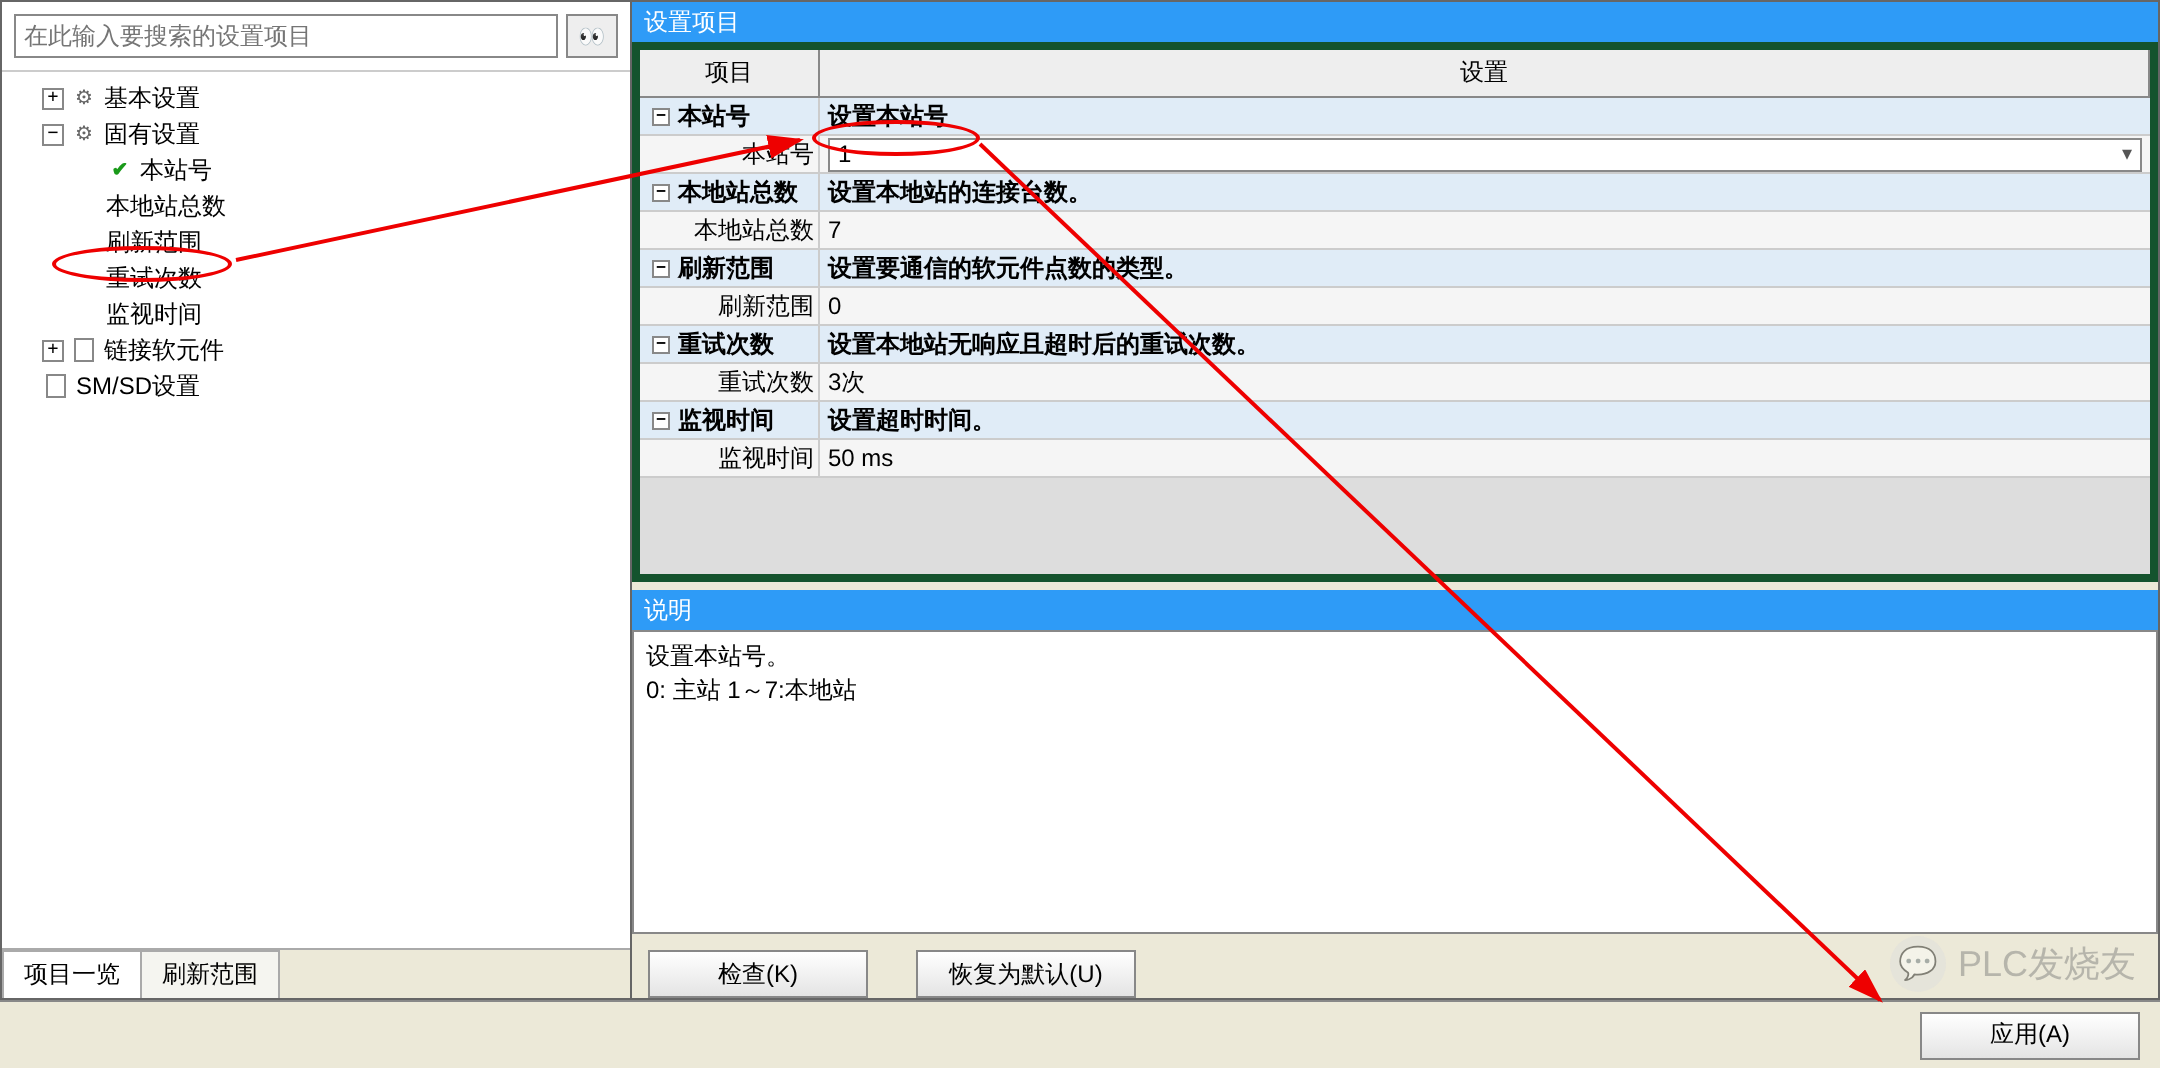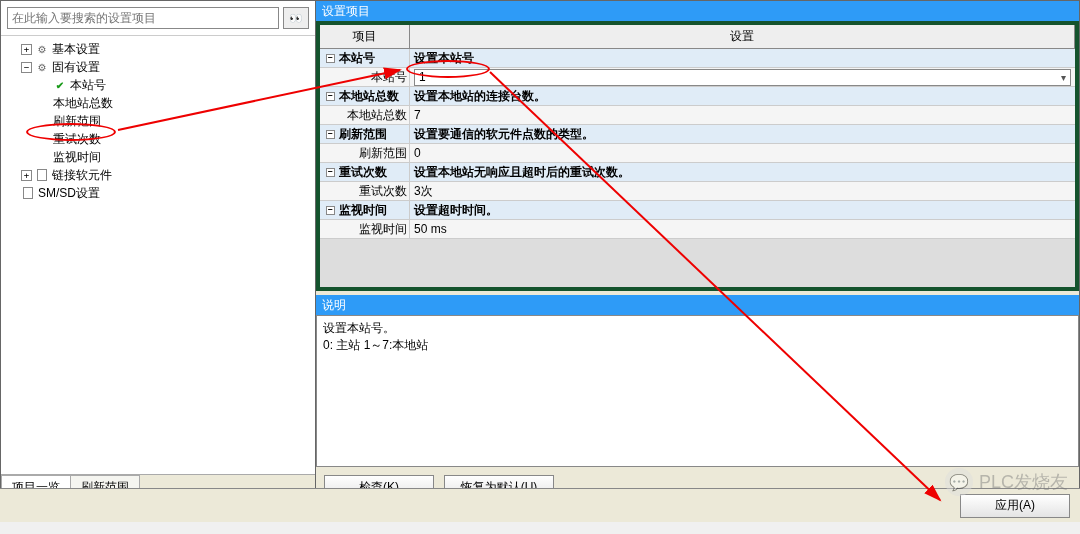--- a/index.html
+++ b/index.html
@@ -31,24 +31,24 @@
   .col-value { flex: 1; }
   .grid-row { display: flex; border-bottom: 1px solid #ccc; height: 19px; align-items: stretch; }
   .grid-row.section { background: #e0ecf7; font-weight: bold; }
   .grid-row.data { background: #f5f5f5; }
   .grid-cell-item { width: 90px; padding: 1px 2px; border-right: 1px solid #ccc; display: flex; align-items: center; justify-content: flex-end; font-size: 12px; }
   .grid-cell-value { flex: 1; padding: 1px 4px; display: flex; align-items: center; font-size: 12px; }
   .grid-expander { width: 9px; height: 9px; border: 1px solid #888; display: inline-flex; align-items: center; justify-content: center; font-size: 8px; margin-right: 4px; background: #fff; font-family: monospace; line-height: 1; }
   .grid-cell-item.section-name { justify-content: flex-start; padding-left: 6px; }
   .desc-panel { height: 172px; display: flex; flex-direction: column; margin-top: 4px; }
   .desc-body { flex: 1; background: #fff; border: 1px solid #888; padding: 4px 6px; overflow: auto; white-space: pre-line; font-size: 12px; }
-  .btn-row { display: flex; padding: 8px 8px 0 8px; gap: 10px; align-items: flex-start; }
+  .btn-row { display: flex; padding: 8px 8px 0 8px; gap: 24px; align-items: flex-start; }
   .btn-row .spacer { flex: 1; }
   .formal-btn { min-width: 110px; height: 24px; border: 1px solid #888; background: linear-gradient(#fff,#e4e4e4); cursor: pointer; font-size: 12px; padding: 0 14px; }
-  .bottom-bar { position: absolute; left: 0; right: 0; bottom: 12px; height: 34px; display: flex; align-items: center; justify-content: flex-end; padding: 0 10px; background: #ece9d8; border-top: 1px solid #888; }
+  .bottom-bar { position: absolute; left: 0; right: 0; bottom: 0; height: 34px; display: flex; align-items: center; justify-content: flex-end; padding: 0 10px; background: #ece9d8; border-top: 1px solid #888; }
   
   .anno { position: absolute; pointer-events: none; }
   .oval { border: 2px solid #e00; border-radius: 50%; }
   .arrow-svg { position: absolute; top: 0; left: 0; pointer-events: none; }
   .watermark { position: absolute; right: 12px; bottom: 38px; display: flex; align-items: center; gap: 6px; opacity: 0.45; font-size: 18px; color: #777; }
   .wechat-icon { width: 28px; height: 28px; border-radius: 50%; background: #ddd; display: flex; align-items: center; justify-content: center; font-size: 16px; color: #999; }
   .grid-body { background:#ddd; min-height: 290px; }
   .input-cell { background:#fff; border:1px solid #888; flex:1; height:17px; padding:0 4px; display:flex; align-items:center; }
   .input-cell .dd { margin-left:auto; color:#555; font-size:10px; }
 </style>

